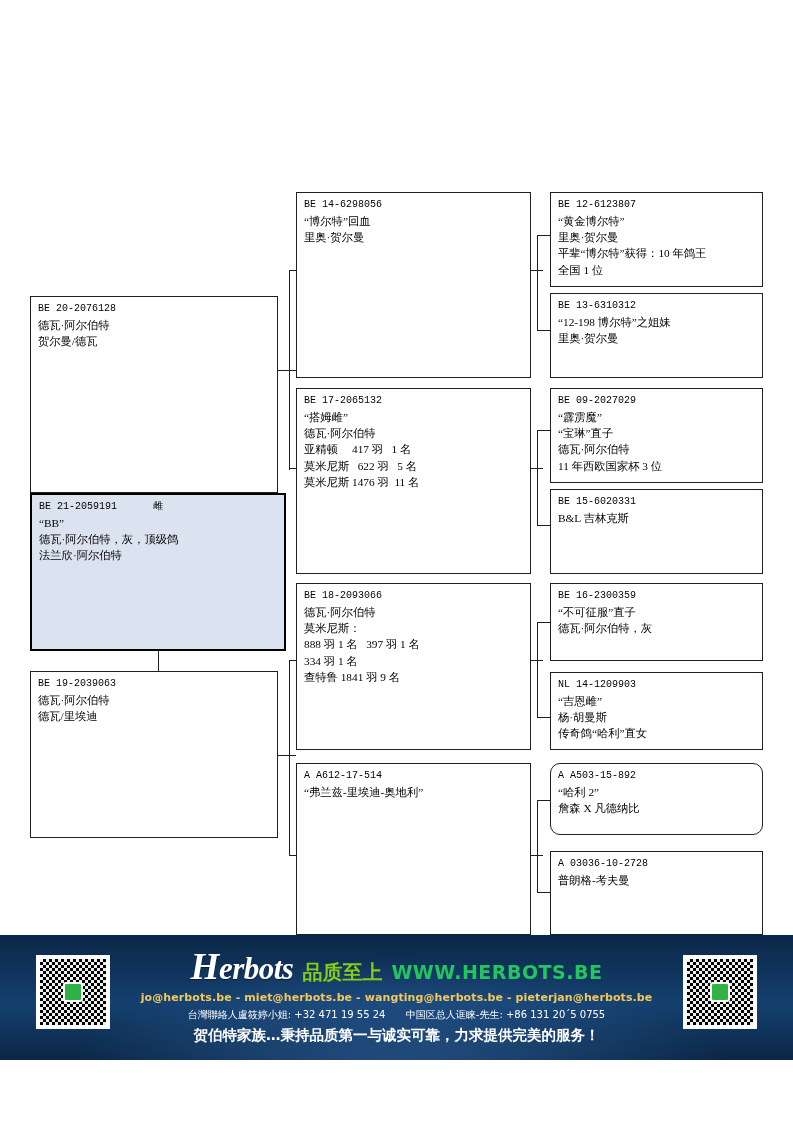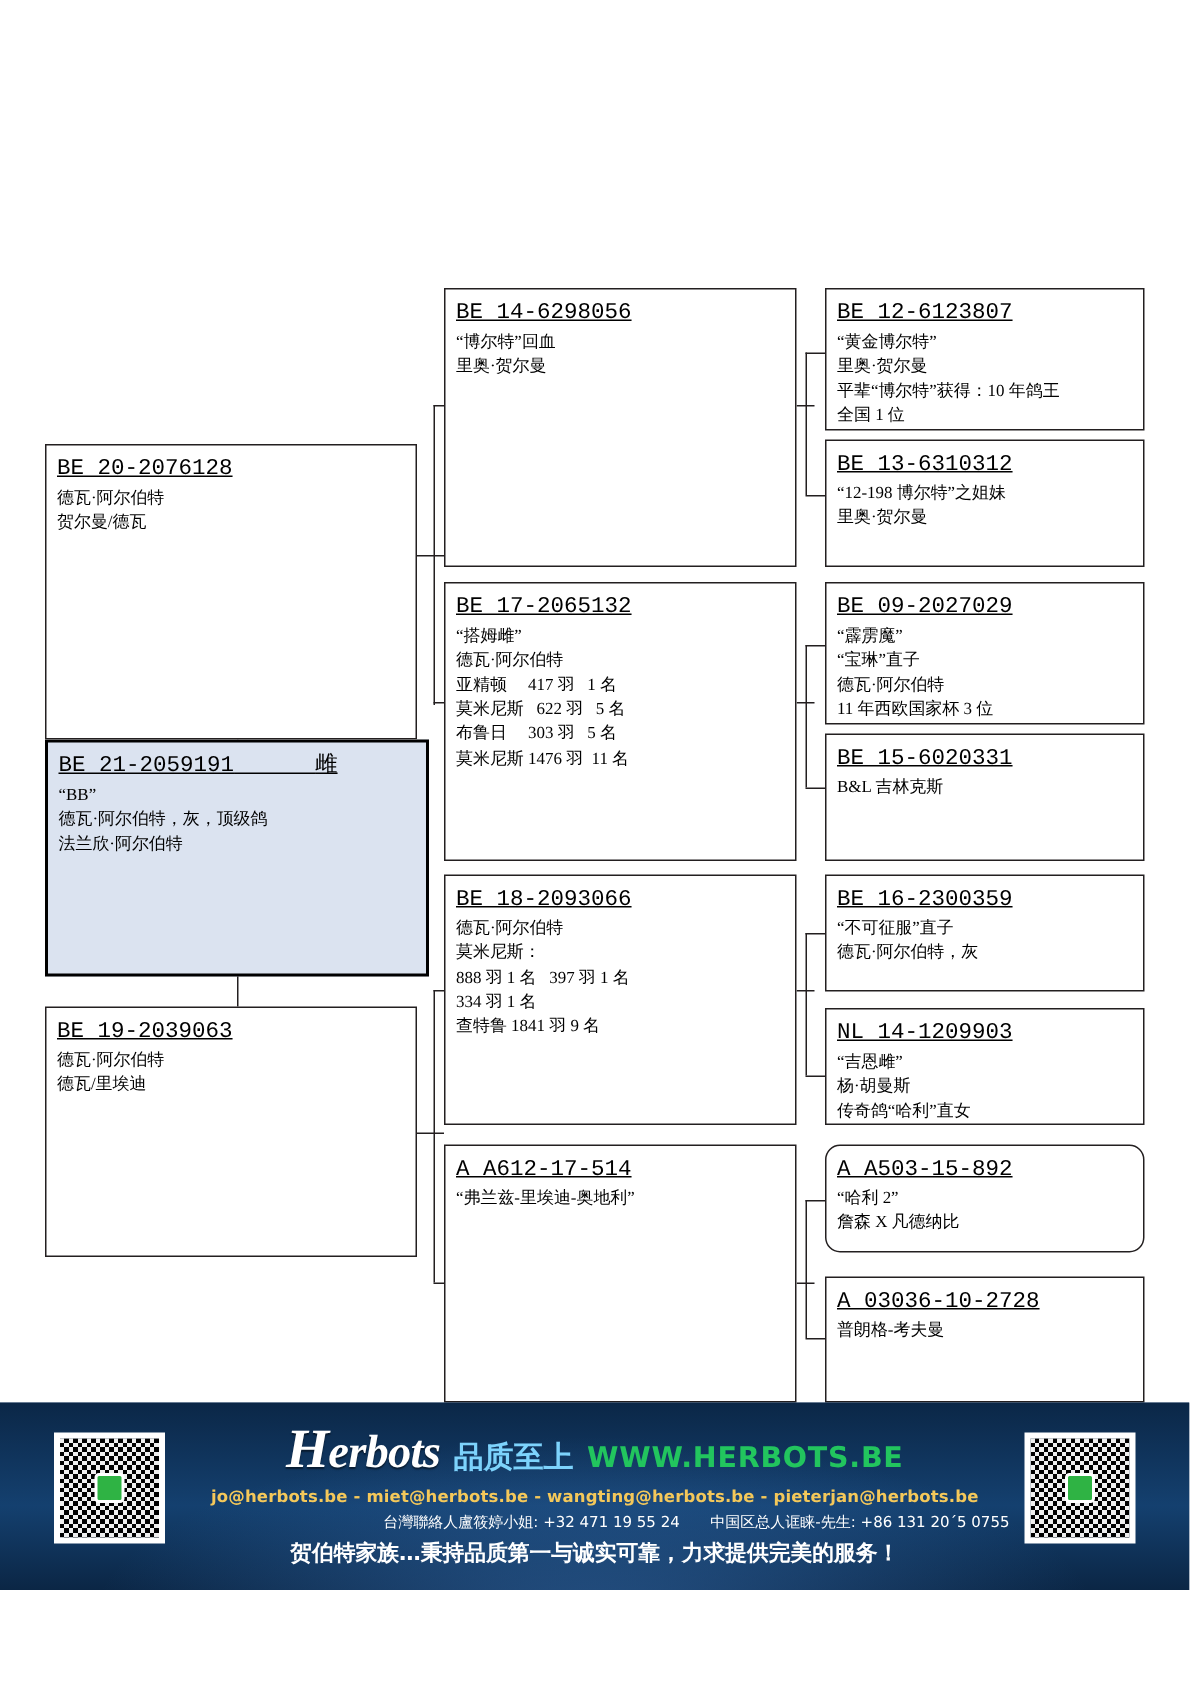--- a/index.html
+++ b/index.html
@@ -34,23 +34,22 @@
     line-height: 1.45;
     color: #000000;
     overflow: hidden;
   }
   .node .ln {
     white-space: pre;
     display: block;
   }
   .node .id {
     font-family: "Liberation Mono", "DejaVu Sans Mono", monospace;
-    font-size: 15px;
+    font-size: 10px;
     letter-spacing: 0px;
-    text-decoration: underline;
   }
   .node.subject {
     background: #dbe3f0;
     border: 2px solid #000000;
   }
 
   
   .hline, .vline {
     position: absolute;
     background: #231f20;
@@ -122,21 +121,21 @@
     font-size: 31px;
     letter-spacing: -0.5px;
     color: #ffffff;
     text-shadow: 0 1px 1px rgba(0,0,0,.5);
   }
   .brand .cap { font-size: 37px; }
   .slogan-cn {
     font-family: "DejaVu Sans", sans-serif;
     font-size: 20px;
     font-weight: bold;
-    color: #7dd3fc;
+    color: #84cc16;
   }
   .url {
     font-family: "DejaVu Sans", sans-serif;
     font-size: 19px;
     font-weight: bold;
     letter-spacing: .5px;
     color: #22c55e;
   }
   .emails {
     margin-top: 3px;
@@ -144,21 +143,20 @@
     font-size: 11px;
     font-weight: bold;
     color: #f4c85a;
     letter-spacing: .1px;
   }
   .contacts {
     margin-top: 4px;
     font-family: "DejaVu Sans", sans-serif;
     font-size: 10px;
     color: #ffffff;
-    text-align: right;
   }
   .contacts .sep { display: inline-block; width: 14px; }
   .tagline {
     margin-top: 4px;
     font-family: "DejaVu Sans", sans-serif;
     font-size: 14.5px;
     font-weight: bold;
     color: #ffffff;
   }
 </style>
@@ -224,21 +222,20 @@
     <span class="ln">“博尔特”回血</span>
     <span class="ln">里奥·贺尔曼</span>
   </div>
 
   <div class="node" style="left:296px; top:388px; width:235px; height:186px;">
     <span class="ln id">BE 17-2065132</span>
     <span class="ln">“搭姆雌”</span>
     <span class="ln">德瓦·阿尔伯特</span>
     <span class="ln">亚精顿     417 羽   1 名</span>
     <span class="ln">莫米尼斯   622 羽   5 名</span>
-    <span class="ln">布鲁日     303 羽   5 名</span>
     <span class="ln">莫米尼斯 1476 羽  11 名</span>
   </div>
 
   <div class="node" style="left:296px; top:583px; width:235px; height:167px;">
     <span class="ln id">BE 18-2093066</span>
     <span class="ln">德瓦·阿尔伯特</span>
     <span class="ln">莫米尼斯：</span>
     <span class="ln">888 羽 1 名   397 羽 1 名</span>
     <span class="ln">334 羽 1 名</span>
     <span class="ln">查特鲁 1841 羽 9 名</span>

